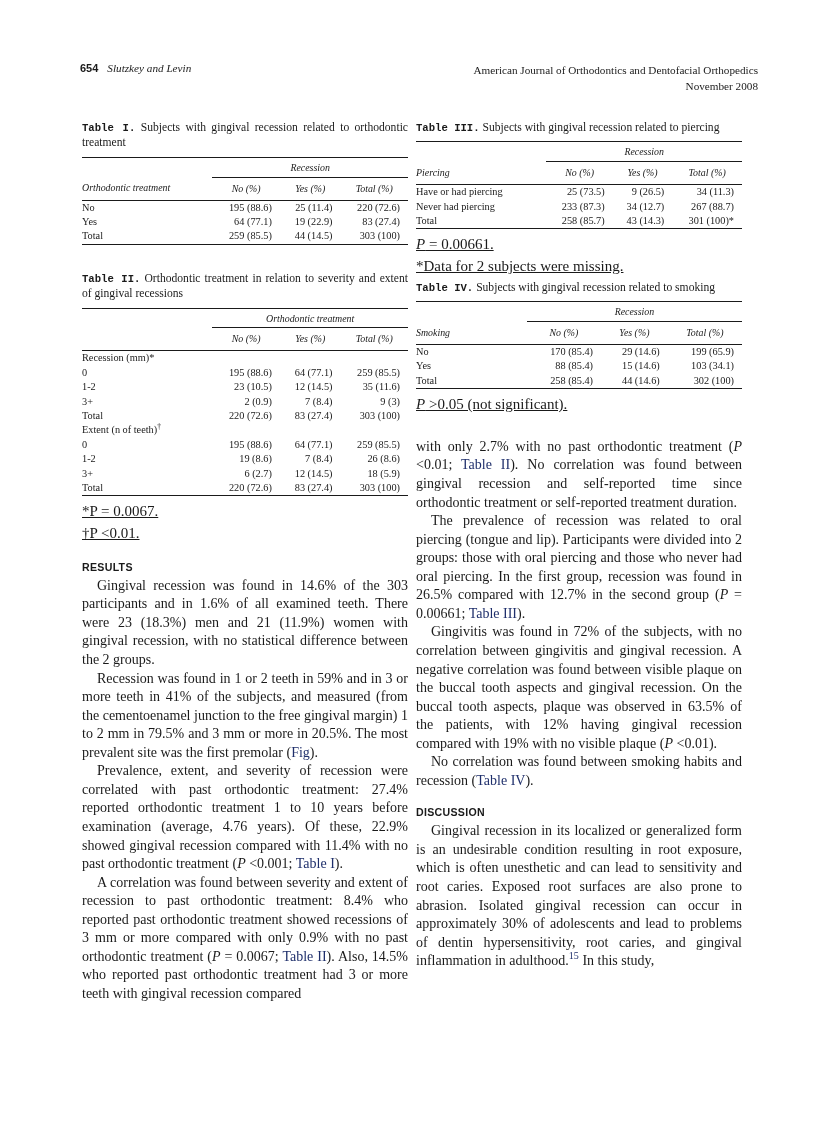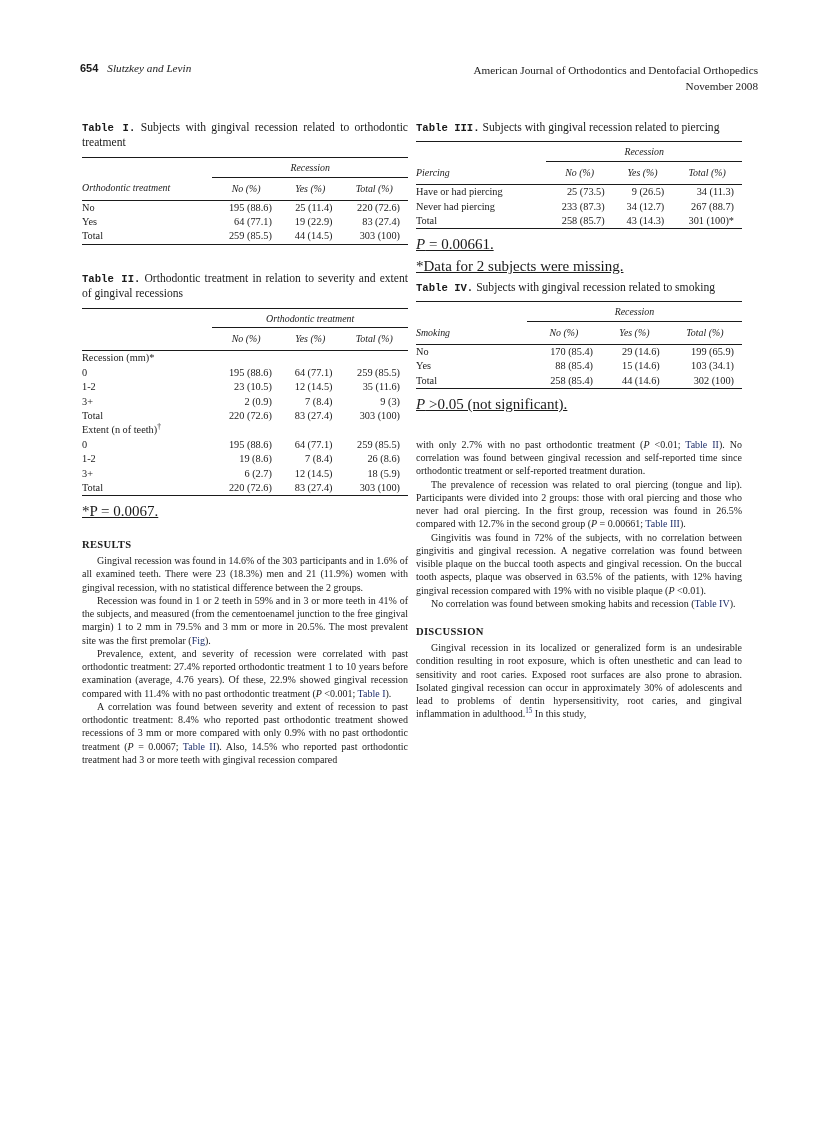--- a/index.html
+++ b/index.html
@@ -122,28 +122,28 @@
     font-size: 15px;
     line-height: 1.45;
     margin-top: 5px;
     text-decoration: underline;
   }
   .tbl-foot .it { font-style: italic; }
   sup { font-size: 0.72em; vertical-align: super; line-height: 0; }
 
   
   h2.sect {
-    font-family: Liberation Serif, serif;
+    font-family: Liberation Sans, sans-serif;
     font-weight: bold;
     font-size: 10.6px;
     letter-spacing: 0.3px;
     margin: 16px 0 4px 0;
   }
   p.body {
-    font-size: 10px;
+    font-size: 14px;
     line-height: 1.325;
     text-align: justify;
     text-justify: inter-word;
     margin: 0;
     text-indent: 15px;
     hyphens: manual;
   }
   p.body.cont { text-indent: 0; }
   .lnk { color: #1f2f6b; }
   .it  { font-style: italic; }
@@ -288,20 +288,21 @@
         <tr class="bodyrow lastbody rule-bot">
           <td class="stub indent1">Total</td>
           <td class="num">220 (72.6)</td>
           <td class="num">83 (27.4)</td>
           <td class="num">303 (100)</td>
         </tr>
       </tbody>
         </table>
       <div class="tbl-foot">
         <div>*P = 0.0067.</div>
+        <div>†P &lt;0.01.</div>
       </div>
     </div>
 
     <h2 class="sect">RESULTS</h2>
 
     <p class="body"><span>Gingival recession was found in 14.6% of the 303 participants and in 1.6% of all examined teeth. There were 23 (18.3%) men and 21 (11.9%) women with gingival recession, with no statistical difference between the 2 groups.</span></p>
 
     <p class="body"><span>Recession was found in 1 or 2 teeth in 59% and in 3 or more teeth in 41% of the subjects, and measured (from the cementoenamel junction to the free gingival margin) 1 to 2 mm in 79.5% and 3 mm or more in 20.5%. The most prevalent site was the first premolar (</span><span class="lnk">Fig</span><span>).</span></p>
 
     <p class="body"><span>Prevalence, extent, and severity of recession were correlated with past orthodontic treatment: 27.4% reported orthodontic treatment 1 to 10 years before examination (average, 4.76 years). Of these, 22.9% showed gingival recession compared with 11.4% with no past orthodontic treatment (</span><span class="it">P</span><span> &lt;0.001; </span><span class="lnk">Table I</span><span>).</span></p>

